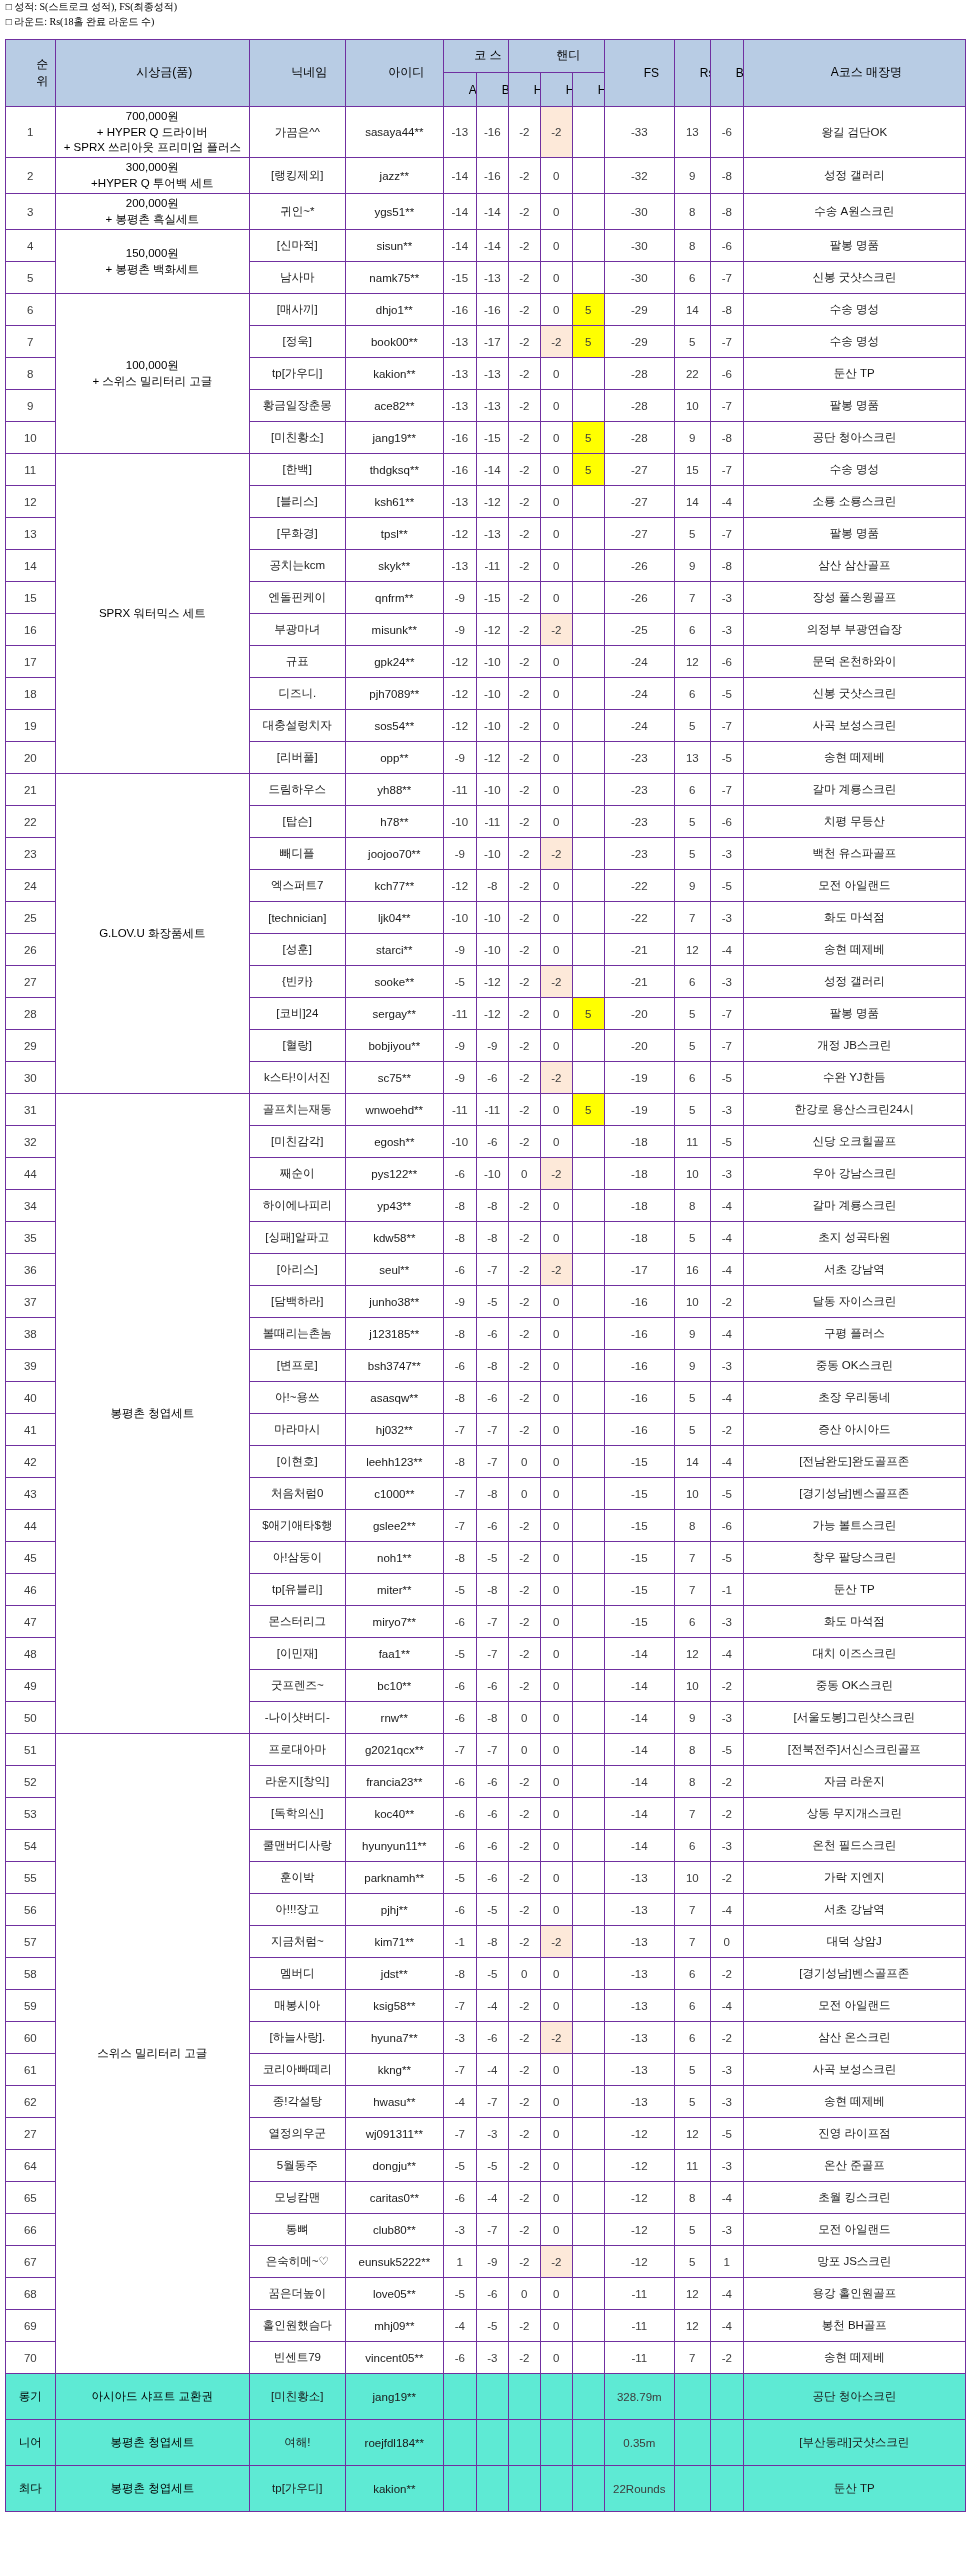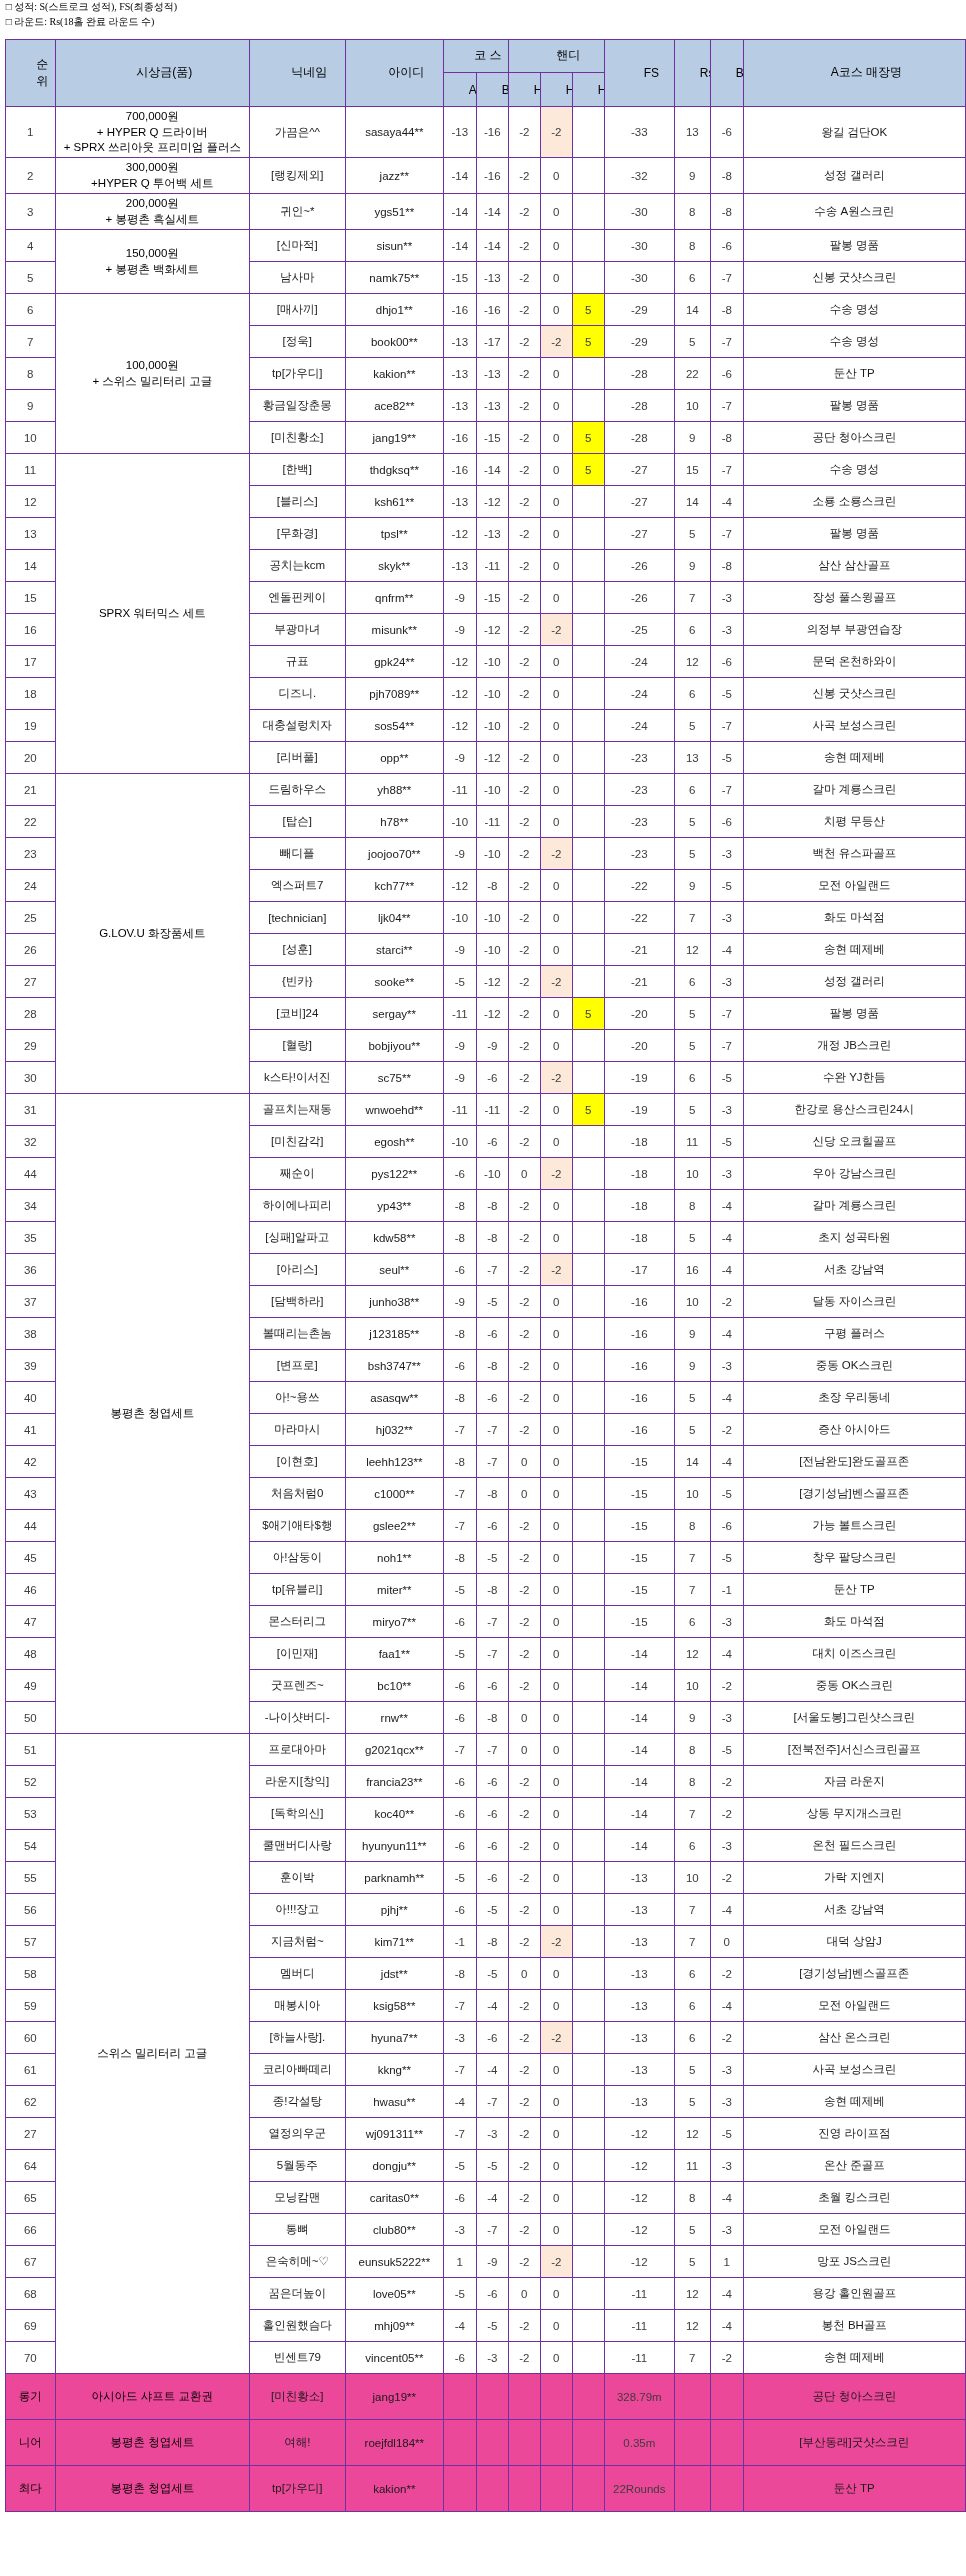--- a/index.html
+++ b/index.html
@@ -14,21 +14,21 @@
     padding:1.9px 1px;font-size:11.5px;overflow:hidden;}
   thead th{background:#b8cce4;font-weight:normal;height:29px;font-size:12px;padding-left:25px;}
   tbody tr{height:32px;}
   tr.group-start td{border-top:1.9px solid #7030a0;}
   .num{color:#3d3d3d;}
   .c-prize{white-space:pre-line;line-height:1.35;}
   .c-store,.c-nick,.c-id{color:#1a1a1a;}
   .hl-pink{background:#fde9d9;}
   .hl-yellow{background:#ffff00;}
   tr.special{height:46px;}
-  tr.special td{background:#ec4899;}
+  tr.special td{background:#5eead4;}
 </style>
 </head>
 <body>
 
 <div class="page">
 
   <div class="legend">
     <div>□ 성적: S(스트로크 성적), FS(최종성적)</div>
     <div>□ 라운드: Rs(18홀 완료 라운드 수)</div>
   </div>

